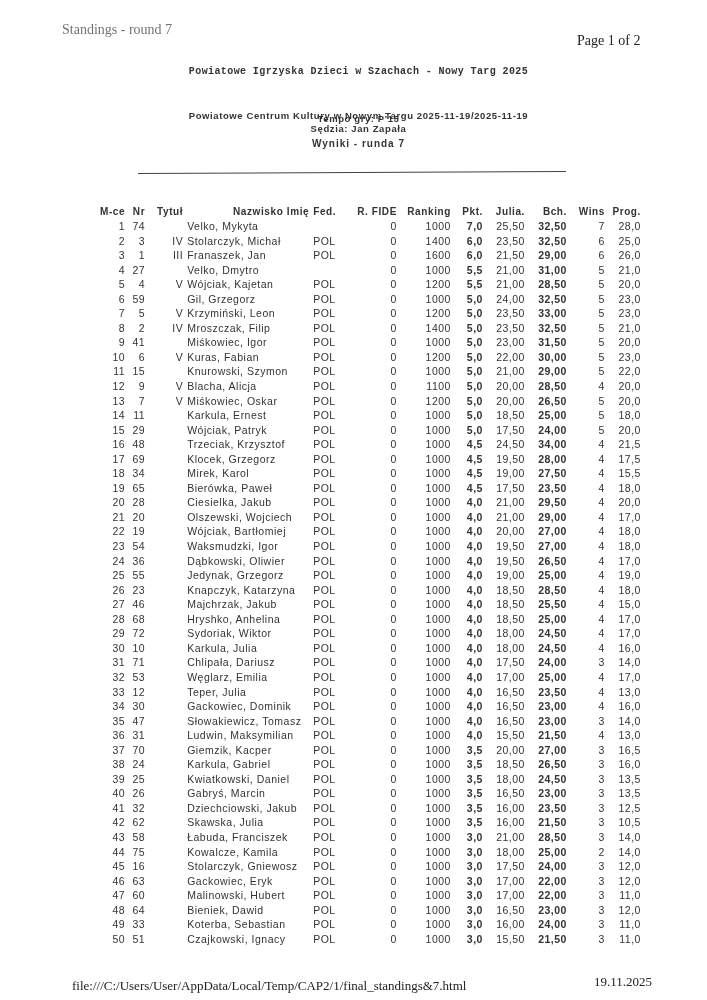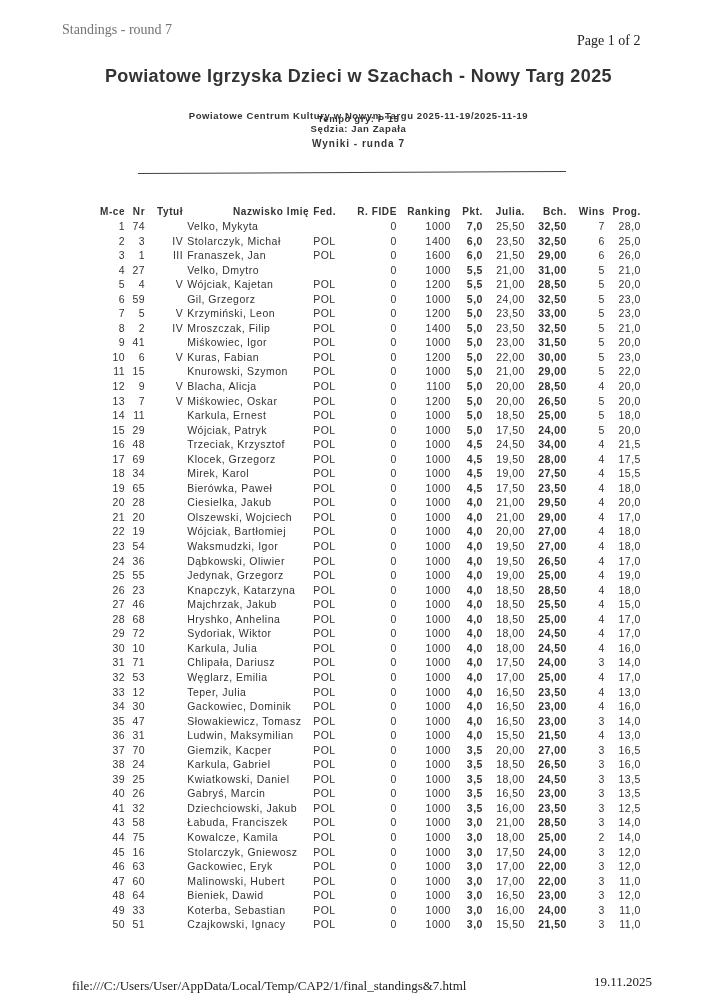--- a/index.html
+++ b/index.html
@@ -10,21 +10,21 @@
     .hdr-left {
       position: absolute; left: 62px; top: 22px;
       font-family: "Liberation Serif", serif; font-size: 14px; color: #737373;
     }
     .hdr-right {
       position: absolute; left: 577px; top: 13px;
       font-family: "Liberation Serif", serif; font-size: 14px; color: #222; margin-top: 20px;
     }
     .title {
       position: absolute; left: 0; width: 707px; top: 66px; text-align: center;
-      font-family: Liberation Sans, sans-serif; font-weight: bold; font-size: 18px;
+      font-family: Liberation Mono, monospace; font-weight: bold; font-size: 10px;
       color: #333; letter-spacing: 0.4px; padding-left: 10px; box-sizing: border-box;
     }
     .sub {
       position: absolute; left: 0; width: 707px; text-align: center;
       font-family: "Liberation Sans", sans-serif; font-weight: bold; font-size: 9.5px;
       color: #333; letter-spacing: 0.6px; padding-left: 10px; box-sizing: border-box;
     }
     .sub.s1 { top: 110px; }
     .sub.s2 { top: 113px; }
     .sub.s3 { top: 123px; }
@@ -666,20 +666,34 @@
         <td class="c-fed">POL</td>
         <td class="c-rf">0</td>
         <td class="c-rank">1000</td>
         <td class="c-pkt">3,5</td>
         <td class="c-mb">16,00</td>
         <td class="c-bch">23,50</td>
         <td class="c-wins">3</td>
         <td class="c-prog">12,5</td>
       </tr>
       <tr>
+        <td class="c-mce">42</td>
+        <td class="c-nr">62</td>
+        <td class="c-tit"></td>
+        <td class="c-name">Skawska, Julia</td>
+        <td class="c-fed">POL</td>
+        <td class="c-rf">0</td>
+        <td class="c-rank">1000</td>
+        <td class="c-pkt">3,5</td>
+        <td class="c-mb">16,00</td>
+        <td class="c-bch">21,50</td>
+        <td class="c-wins">3</td>
+        <td class="c-prog">10,5</td>
+      </tr>
+      <tr>
         <td class="c-mce">43</td>
         <td class="c-nr">58</td>
         <td class="c-tit"></td>
         <td class="c-name">Łabuda, Franciszek</td>
         <td class="c-fed">POL</td>
         <td class="c-rf">0</td>
         <td class="c-rank">1000</td>
         <td class="c-pkt">3,0</td>
         <td class="c-mb">21,00</td>
         <td class="c-bch">28,50</td>

